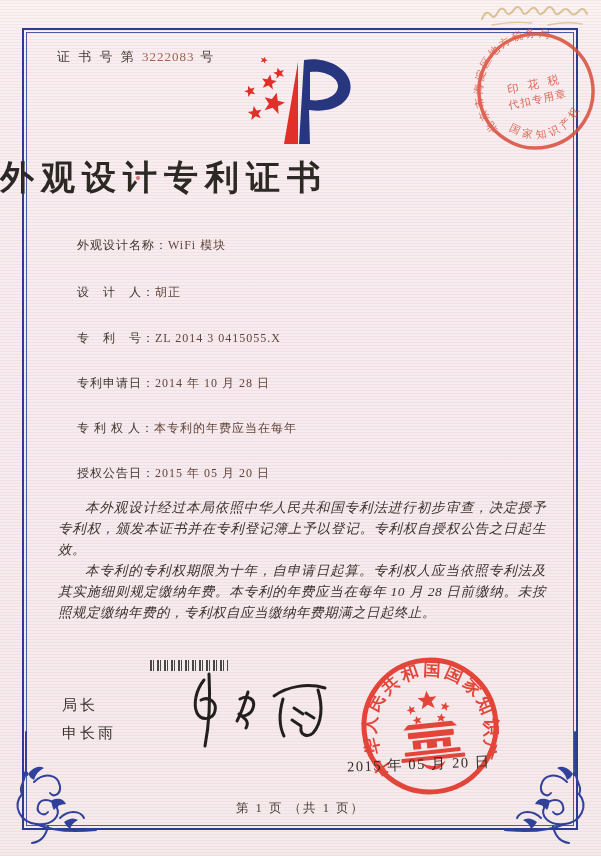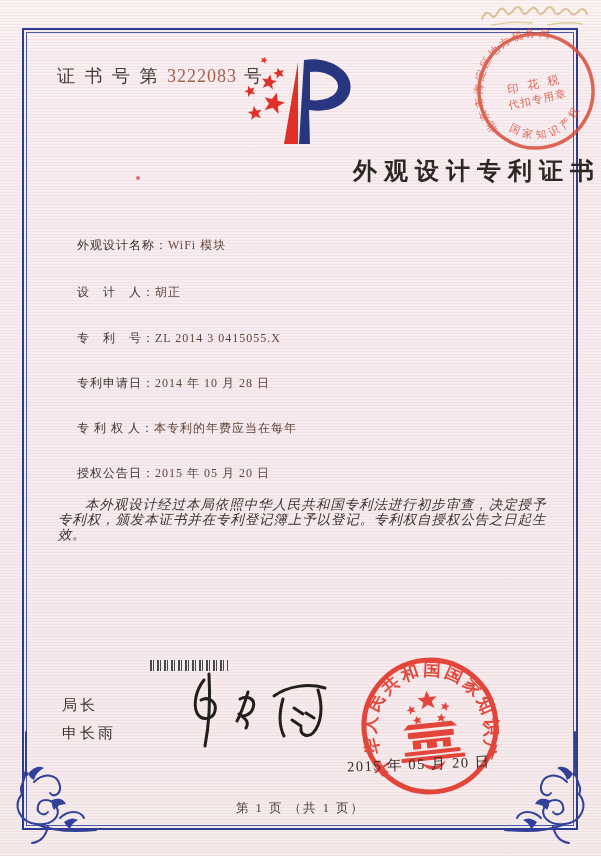--- a/index.html
+++ b/index.html
@@ -20,40 +20,40 @@
   }
   .frame-inner {
     position:absolute; left:2px; top:2px; right:2px; bottom:2px;
     border:1px solid #4a58a8;
   }
   .corner-ornament { position:absolute; z-index:3; }
   .corner-ornament.left  { left:4px;  top:730px; }
   .corner-ornament.right { right:4px; top:730px; transform:scaleX(-1); }
   
   .cert-no {
-    position:absolute; left:57px; top:64px;
-    font-size:18px; letter-spacing:2.5px; color:#433c35;
+    position:absolute; left:57px; top:48px;
+    font-size:13px; letter-spacing:2.5px; color:#433c35;
   }
   .cert-no .num { color:#a3604e; letter-spacing:1px; }
   .logo { position:absolute; left:228px; top:48px; }
   .doc-title {
-    position:absolute; left:0; top:155px; width:601px; text-align:right;
-    font-size:24px; font-weight:700; letter-spacing:7px; color:#2c2824;
+    position:absolute; left:0; top:155px; width:601px; text-align:left;
+    font-size:34px; font-weight:700; letter-spacing:7px; color:#2c2824;
   }
   .speck { position:absolute; left:136px; top:176px; width:4px; height:4px; border-radius:50%; background:#d2544d; opacity:.8; }
   
   .field {
     position:absolute; left:77px; width:490px;
     font-size:12px; color:#3d362f; letter-spacing:1px; white-space:nowrap;
   }
   .field .value { color:#61443a; }
   
   .body-text {
     position:absolute; left:58px; top:497px; width:488px;
-    font-size:13.5px; line-height:15px; color:#3b332d;
+    font-size:13.5px; line-height:21px; color:#3b332d;
     font-style:italic; text-align:justify;
   }
   .body-text p { text-indent:2em; letter-spacing:.5px; }
   
   .barcode {
     position:absolute; left:150px; top:660px; width:78px; height:11px;
     background:repeating-linear-gradient(90deg,#2b2b2b 0 2px,#f5eded 2px 3px,#2b2b2b 3px 4px,#f5eded 4px 7px);
     opacity:.85;
   }
   .signer { position:absolute; left:62px; font-size:15px; letter-spacing:3px; color:#38322c;font-family:Liberation Serif, serif; }
@@ -164,20 +164,21 @@
 </div>
 <div class="field" style="top:420px">
   <span class="label">专 利 权 人：</span><span class="value">本专利的年费应当在每年</span>
 </div>
 <div class="field" style="top:465px">
   <span class="label">授权公告日：</span><span class="value">2015 年 05 月 20 日</span>
 </div>
 
 <div class="body-text">
   <p>本外观设计经过本局依照中华人民共和国专利法进行初步审查，决定授予专利权，颁发本证书并在专利登记簿上予以登记。专利权自授权公告之日起生效。</p>
+  <p>本专利的专利权期限为十年，自申请日起算。专利权人应当依照专利法及其实施细则规定缴纳年费。本专利的年费应当在每年 10 月 28 日前缴纳。未按照规定缴纳年费的，专利权自应当缴纳年费期满之日起终止。</p>
 </div>
 
 <div class="barcode"></div>
 
 <div class="signer title">局长</div>
 <div class="signer name">申长雨</div>
 
 <svg class="signature" width="155" height="85" viewBox="0 0 155 85">
   <g fill="none" stroke="#221f1c" stroke-width="3" stroke-linecap="round" stroke-linejoin="round">
     <path d="M22,12 C14,22 11,36 15,45 C19,53 31,52 33,43 C35,34 27,28 19,32"></path>

